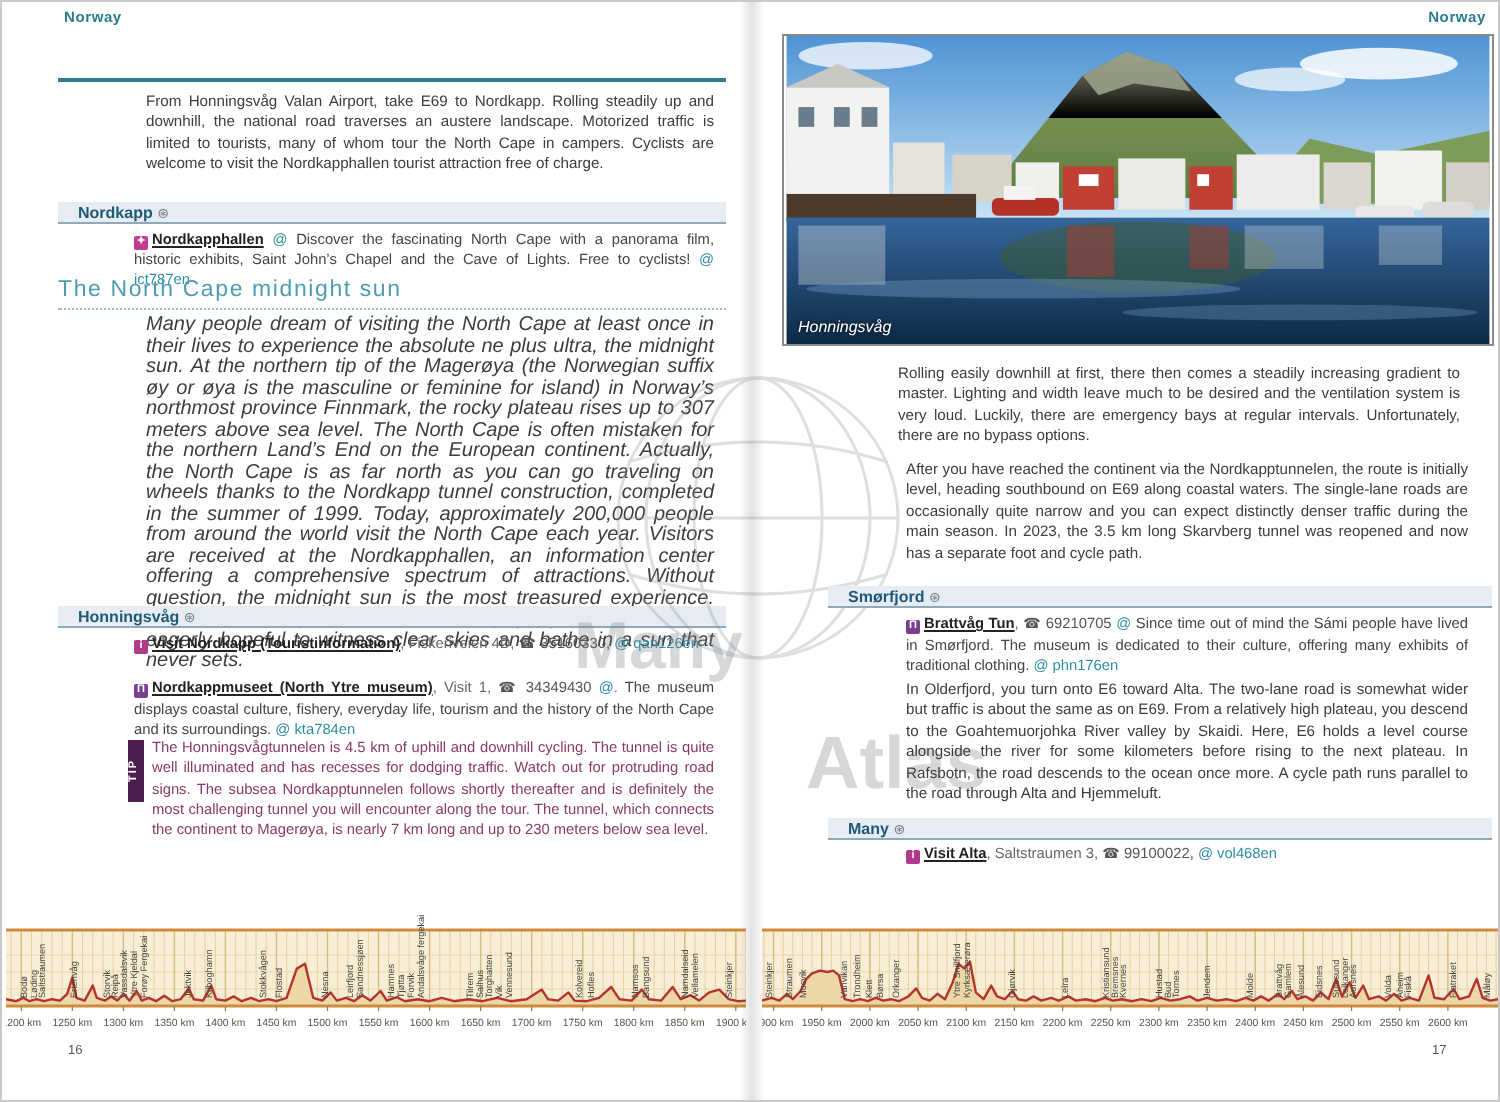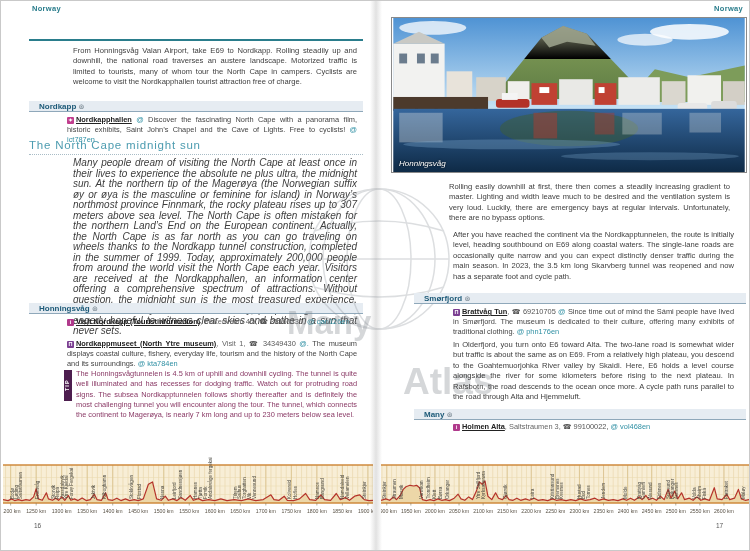--- a/index.html
+++ b/index.html
@@ -351,21 +351,21 @@
   </div>
 
   <div class="abs body-text" style="left:452px; top:339px; width:281px;">In Olderfjord, you turn onto E6 toward Alta. The two-lane road is somewhat wider but traffic is about the same as on E69. From a relatively high plateau, you descend to the Goahtemuorjohka River valley by Skaidi. Here, E6 holds a level course alongside the river for some kilometers before rising to the next plateau. In Rafsbotn, the road descends to the ocean once more. A cycle path runs parallel to the road through Alta and Hjemmeluft.</div>
 
   <div class="abs section-band" style="left:413px; top:408px; width:332px;">
     <span>Many</span>
     <span class="sym">⊛</span>
   </div>
 
   <div class="abs poi" style="left:452px; top:421px; width:281px;">
-    <span class="poi-icon icon-info">i</span><b>Holmen Alta</b><span class="addr">, Saltstraumen 3, </span><span class="phone-glyph">☎</span> <span class="phone">99100022</span><span>, </span><span class="code">@ vol468en</span>
+    <span class="poi-icon icon-info">i</span><b>Visit Alta</b><span class="addr">, Saltstraumen 3, </span><span class="phone-glyph">☎</span> <span class="phone">99100022</span><span>, </span><span class="code">@ vol468en</span>
   </div>
 
   <svg class="abs profile-svg" style="left:380px; top:444px;" width="368" height="74">
       <rect x="0" y="20" width="368" height="38" fill="#f8eed6"></rect>
       <line x1="0.9633507853403142" y1="20" x2="0.9633507853403142" y2="58" stroke="#e4cf9e" stroke-width="0.5"></line>
       <line x1="5.780104712041885" y1="20" x2="5.780104712041885" y2="58" stroke="#e4cf9e" stroke-width="0.5"></line>
       <line x1="10.596858638743456" y1="20" x2="10.596858638743456" y2="58" stroke="#e4cf9e" stroke-width="0.5"></line>
       <line x1="15.413612565445026" y1="20" x2="15.413612565445026" y2="58" stroke="#e4cf9e" stroke-width="0.5"></line>
       <line x1="20.230366492146597" y1="20" x2="20.230366492146597" y2="58" stroke="#e4cf9e" stroke-width="0.5"></line>
       <line x1="25.04712041884817" y1="20" x2="25.04712041884817" y2="58" stroke="#e4cf9e" stroke-width="0.5"></line>

